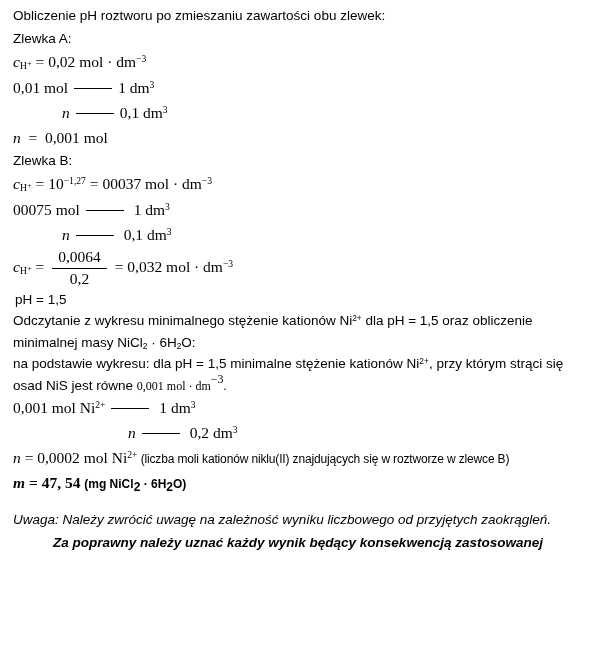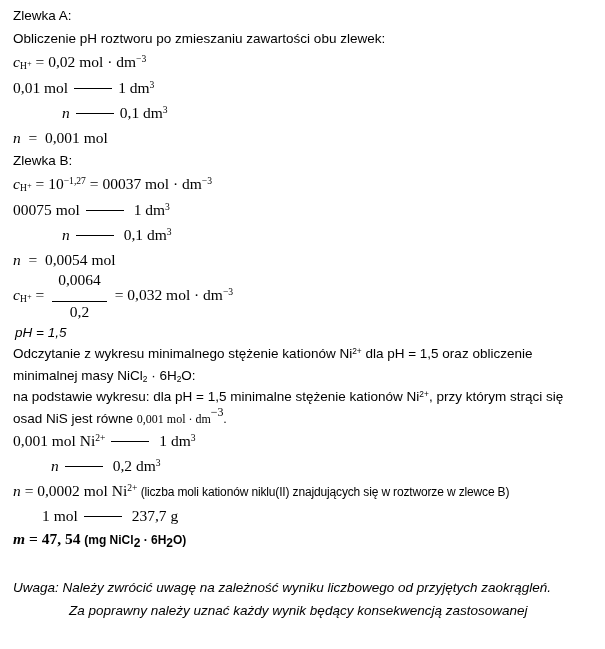--- a/index.html
+++ b/index.html
@@ -54,50 +54,48 @@
   .frac {
     display: inline-block;
     text-align: center;
     vertical-align: middle;
     margin: 0 4px;
     line-height: 1.2;
   }
   .frac .num {
     display: block;
     border-bottom: 1.4px solid #000;
-    padding: 0 6px 11px;
+    padding: 0 6px 1px;
     text-align: center;
   }
   .frac .den {
     display: block;
     padding-top: 1px;
   }
 </style>
 </head>
 <body>
 
 <div class="doc">
+    <div class="line"><span>Obliczenie pH roztworu po zmieszaniu zawartości obu zlewek:</span></div>
     <div class="line"><span>Zlewka A:</span></div>
-    <div class="line"><span>Obliczenie pH roztworu po zmieszaniu zawartości obu zlewek:</span></div>
     <div class="line math"><span class="it">c</span><span class="ssub">H</span><span class="splus">+</span><span> = 0,02 mol · dm</span><span class="ssup">−3</span></div>
     <div class="line math"><span>0,01 mol</span><span class="dash"></span><span>1 dm</span><span class="ssup">3</span></div>
     <div class="line math" style="margin-left: 49px;"><span class="it">n</span><span class="dash"></span><span>0,1 dm</span><span class="ssup">3</span></div>
     <div class="line math"><span class="it">n</span><span>  =  0,001 mol</span></div>
     <div class="line"><span>Zlewka B:</span></div>
     <div class="line math"><span class="it">c</span><span class="ssub">H</span><span class="splus">+</span><span> = 10</span><span class="ssup">−1,27</span><span> = 00037 mol · dm</span><span class="ssup">−3</span></div>
     <div class="line math"><span>00075 mol</span><span class="dash"></span><span> 1 dm</span><span class="ssup">3</span></div>
     <div class="line math" style="margin-left: 49px;"><span class="it">n</span><span class="dash"></span><span> 0,1 dm</span><span class="ssup">3</span></div>
-    <div class="line math"><span class="it">n</span><span>  =  0,0054 mol</span></div>
     <div class="line math"><span class="it">c</span><span class="ssub">H</span><span class="splus">+</span><span> = </span><span class="frac"><span class="num">0,0064</span><span class="den">0,2</span></span><span> = 0,032 mol · dm</span><span class="ssup">−3</span></div>
-    <div class="line" style="margin-left: 2px; font-style: italic;"><span>pH = 1,5</span></div>
+    <div class="line" style="margin-left: 2px;"><span>pH = 1,5</span></div>
     <div class="line tight"><span>Odczytanie z wykresu minimalnego stężenie kationów Ni</span><span class="ssup">2+</span><span> dla pH = 1,5 oraz obliczenie</span></div>
     <div class="line tight"><span>minimalnej masy NiCl</span><span class="ssub">2</span><span> · 6H</span><span class="ssub">2</span><span>O:</span></div>
     <div class="line tight"><span>na podstawie wykresu: dla pH = 1,5 minimalne stężenie kationów Ni</span><span class="ssup">2+</span><span>, przy którym strąci się</span></div>
     <div class="line tight"><span>osad NiS jest równe </span><span class="serif">0,001 mol · dm</span><span class="serif ssup">−3</span><span class="serif">.</span></div>
     <div class="line math"><span>0,001 mol Ni</span><span class="ssup">2+</span><span class="dash"></span><span> 1 dm</span><span class="ssup">3</span></div>
-    <div class="line math" style="margin-left: 38px;"><span class="it">n</span><span class="dash"></span><span> 0,2 dm</span><span class="ssup">3</span></div>
+    <div class="line math" style="margin-left: 115px;"><span class="it">n</span><span class="dash"></span><span> 0,2 dm</span><span class="ssup">3</span></div>
     <div class="line math"><span class="it">n</span><span> = 0,0002 mol Ni</span><span class="ssup">2+</span><span class="sans tighten"> (liczba moli kationów niklu(II) znajdujących się w roztworze w zlewce B)</span></div>
-    <div class="line math" style="margin-left: 29px;"><span>1 mol</span><span class="dash"></span><span> 237,7 g</span></div>
     <div class="line math"><span class="it bd">m</span><span class="bd"> = 47, 54 </span><span class="bd sans">(mg NiCl</span><span class="bd sans ssub">2</span><span class="bd sans"> · 6H</span><span class="bd sans ssub">2</span><span class="bd sans">O)</span></div>
-    <div class="line note" style="margin-top: 24px;"><span>Uwaga: Należy zwrócić uwagę na zależność wyniku liczbowego od przyjętych zaokrągleń.</span></div>
-    <div class="line note" style="margin-left: 56px;"><span>Za poprawny należy uznać każdy wynik będący konsekwencją zastosowanej</span></div>
+    <div class="line note" style="margin-top: 12px;"><span>Uwaga: Należy zwrócić uwagę na zależność wyniku liczbowego od przyjętych zaokrągleń.</span></div>
+    <div class="line note" style="margin-left: 40px; font-weight: bold;"><span>Za poprawny należy uznać każdy wynik będący konsekwencją zastosowanej</span></div>
     <div class="line note" style="margin-left: 40px;"></div>
   </div>
 
 </body></html>

